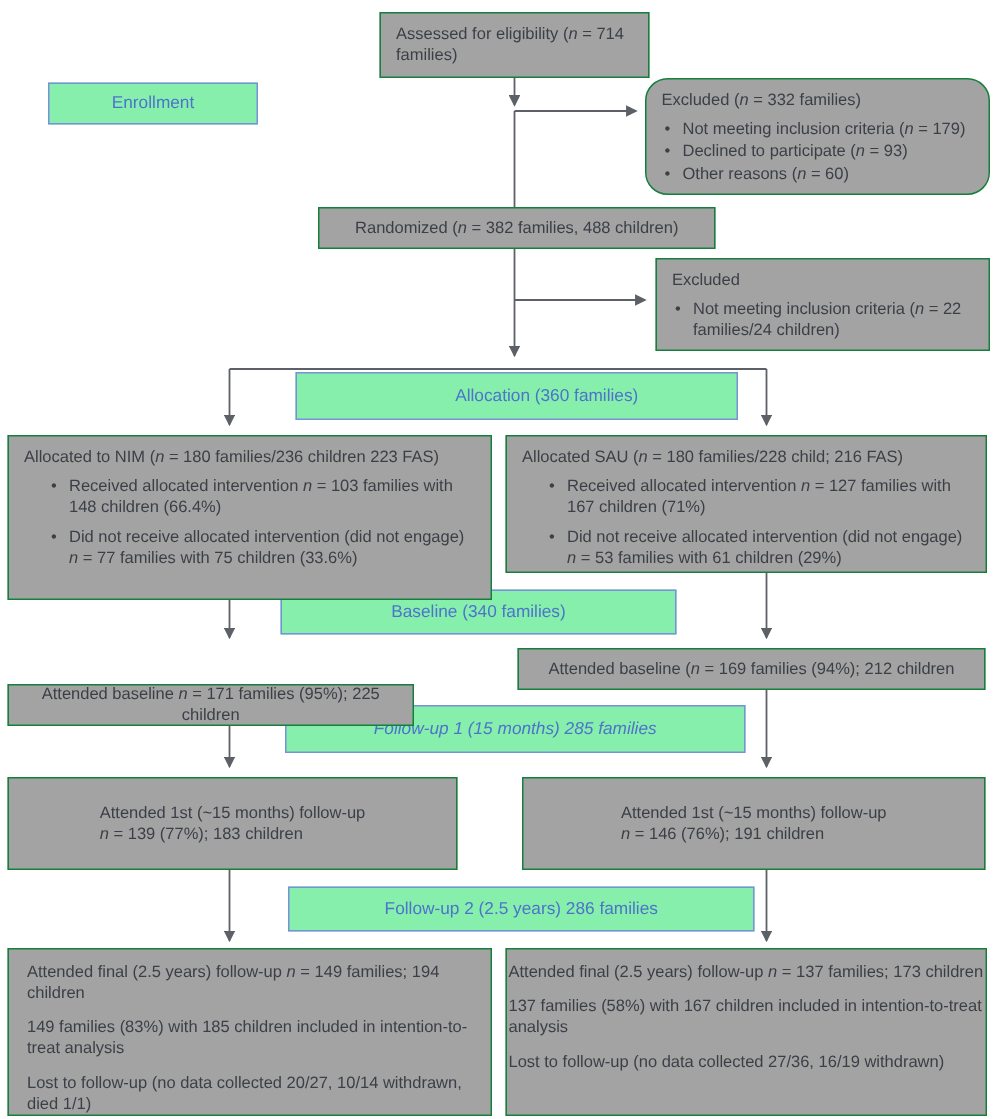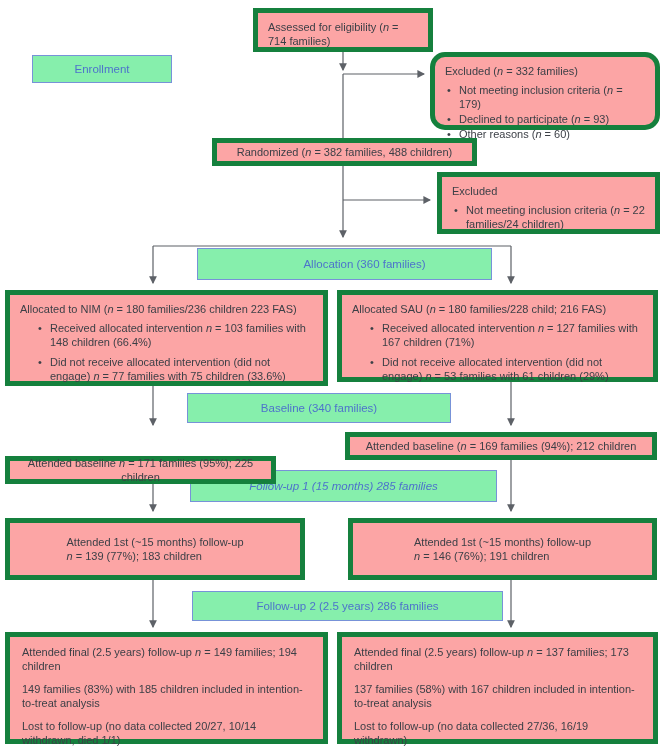--- a/index.html
+++ b/index.html
@@ -2,21 +2,21 @@
 <html><head>
 <meta charset="utf-8">
 <style>
   html,body{margin:0;padding:0;background:#ffffff;}
   #stage{
     position:relative;width:662px;height:746px;background:#ffffff;
     font-family:"Liberation Sans","DejaVu Sans",sans-serif;
     color:#3b3f46;font-size:11px;line-height:14px;overflow:hidden;
   }
   .box{
-    position:absolute;background:#fca5a5;border:5px solid #15803d;
+    position:absolute;background:#a3a3a3;border:1px solid #15803d;
     box-sizing:border-box;padding:7px 10px;
   }
   .box.center{display:flex;align-items:center;justify-content:center;text-align:center;padding:2px 8px;}
   .stage-label{
     position:absolute;box-sizing:border-box;
     background:#86efac;border:1px solid #7792d8;color:#4d73cb;
     display:flex;align-items:center;justify-content:center;
     font-size:11.5px;
   }
   .bullets{margin:5px 0 0 0;padding:0;list-style:none;}
@@ -107,21 +107,21 @@
   <div class="box" style="left:437px;top:172px;width:223px;height:62px;">
     <div>Excluded</div>
     <ul class="bullets">
       <li>
         <span class="dot">•</span>
         <span>Not meeting inclusion criteria (<i>n</i> = 22 families/24 children)</span>
       </li>
     </ul>
   </div>
 
-  <div class="box alloc" style="left:5px;top:290px;width:323px;height:96px;">
+  <div class="box alloc" style="left:5px;top:290px;width:323px;height:110px;">
     <div>Allocated to NIM (<i>n</i> = 180 families/236 children 223 FAS)</div>
     <ul class="bullets">
       <li>
         <span class="dot">•</span>
         <span>Received allocated intervention <i>n</i> = 103 families with 148 children (66.4%)</span>
       </li>
       <li>
         <span class="dot">•</span>
         <span>Did not receive allocated intervention (did not engage) <i>n</i> = 77 families with 75 children (33.6%)</span>
       </li>
@@ -164,19 +164,19 @@
       <div><i>n</i> = 146 (76%); 191 children</div>
     </div>
       </div>
   </div>
 
   <div class="box paras" style="left:5px;top:632px;width:323px;height:112px;padding:8px 12px;">
     <p>Attended final (2.5 years) follow-up <i>n</i> = 149 families; 194 children</p>
     <p>149 families (83%) with 185 children included in intention-to-treat analysis</p>
     <p>Lost to follow-up (no data collected 20/27, 10/14 withdrawn, died 1/1)</p>
   </div>
-  <div class="box paras" style="left:337px;top:632px;width:321px;height:112px;padding:8px 12px;">
+  <div class="box paras" style="left:337px;top:632px;width:321px;height:112px;padding:8px 1px;">
     <p>Attended final (2.5 years) follow-up <i>n</i> = 137 families; 173 children</p>
     <p>137 families (58%) with 167 children included in intention-to-treat analysis</p>
     <p>Lost to follow-up (no data collected 27/36, 16/19 withdrawn)</p>
   </div>
 
 </div>
 
 </body></html>

